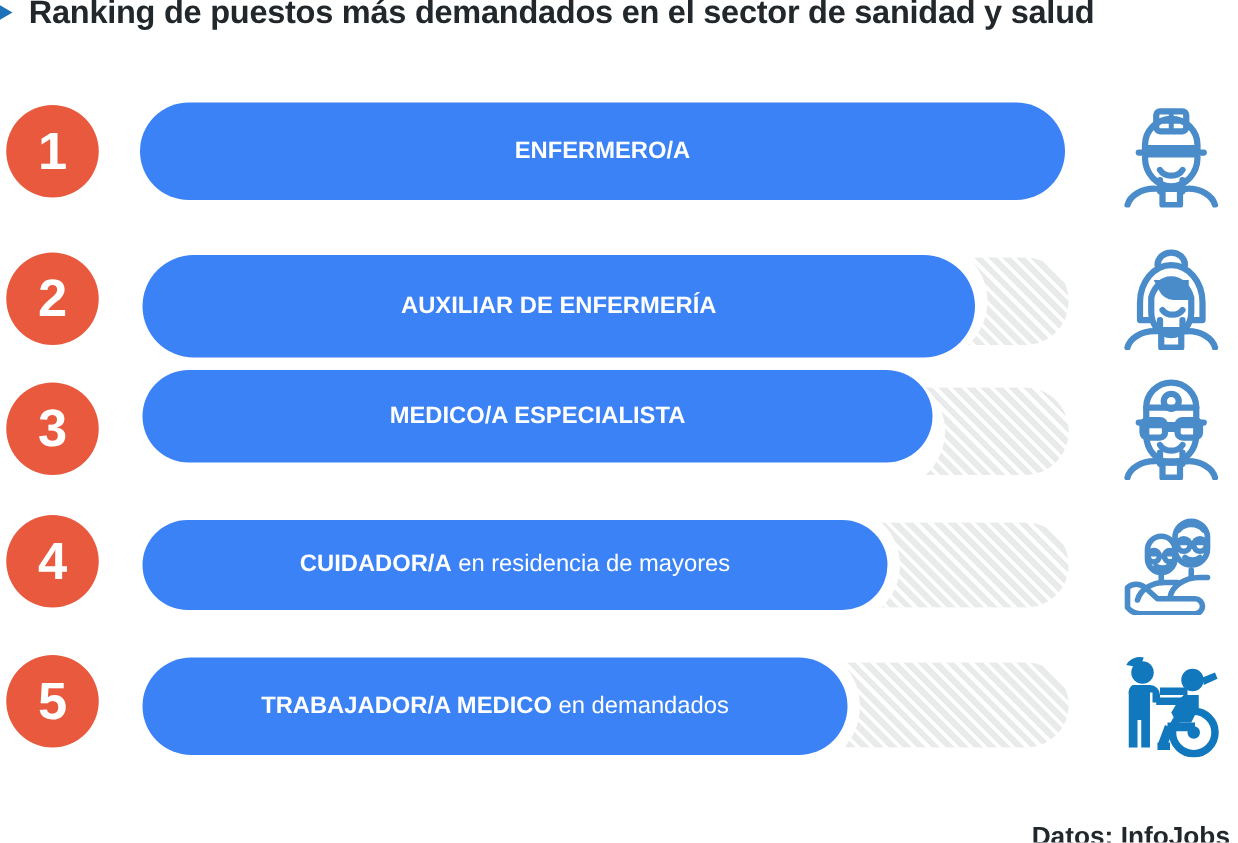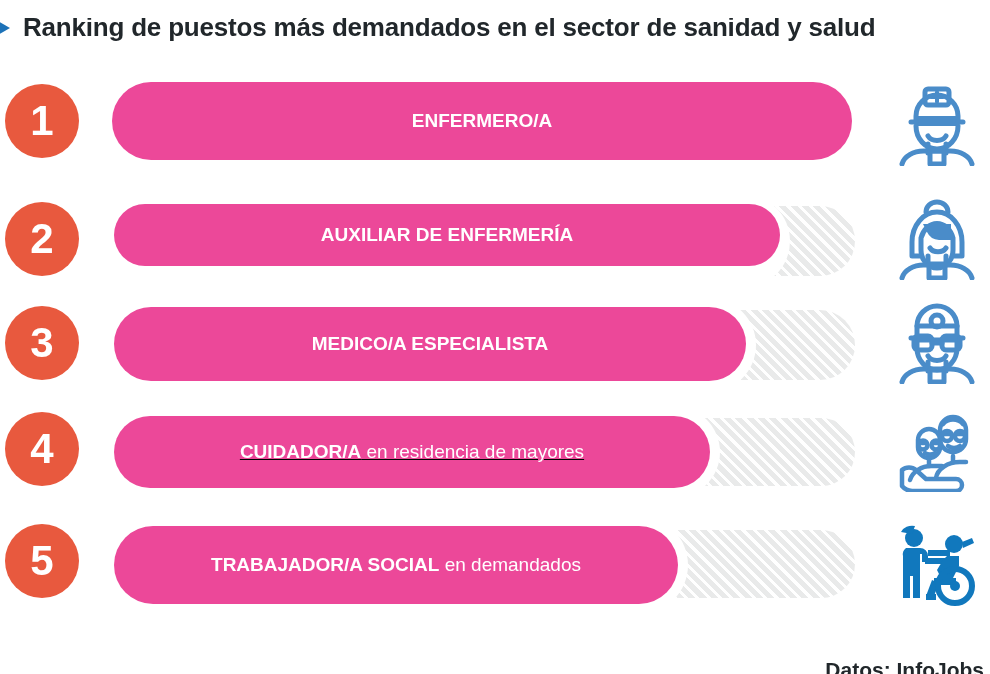--- a/index.html
+++ b/index.html
@@ -4,21 +4,21 @@
 <style>
   html,body{margin:0;padding:0;background:#ffffff;}
   body{
     width:990px;height:674px;overflow:hidden;position:relative;
     font-family:"Liberation Sans","DejaVu Sans",sans-serif;
   }
 
   
   #title-bar{
     position:absolute;left:0;top:0;width:990px;height:34px;
-    display:flex;align-items:center;overflow:hidden;margin-top:18px;
+    display:flex;align-items:center;overflow:hidden;
   }
   #chevron-icon{
     width:22px;height:22px;margin-left:-4px;margin-top:-14px;flex:0 0 auto;
     display:block;
   }
   #title-text{
     font-size:26px;font-weight:bold;color:#21272b;letter-spacing:-0.2px;
     white-space:nowrap;margin-top:-16px;margin-left:5px;
   }
 
@@ -42,21 +42,21 @@
         #e9eaea 0px, #e9eaea 5px,
         #ffffff 5px, #ffffff 8px);
     border-radius:999px;
   }
   
   .white-pill{
     position:absolute;background:#ffffff;border-radius:999px;
   }
   
   .blue-pill{
-    position:absolute;background:#ec4899;border-radius:999px;
+    position:absolute;background:#3b82f6;border-radius:999px;
     display:flex;align-items:center;justify-content:center;
     box-sizing:border-box;
   }
   .bar-label{
     color:#ffffff;text-align:center;line-height:1.25;
     font-size:19px;font-weight:normal;padding:0 14px;
   }
   .bar-label b{font-weight:bold;}
   .bar-label.all-bold{font-weight:bold;}
 
@@ -106,21 +106,21 @@
       </g>
     </svg>
   </div>
 
   <div class="row" style="height:104px;">
     <div class="rank-circle" style="top:14px;width:74px;height:74px;">
       <span class="rank-num">2</span>
     </div>
     <div class="hatch-pill" style="left:600px;top:18px;width:255px;height:70px;"></div>
     <div class="white-pill" style="left:104px;top:6px;width:686px;height:94px;"></div>
-    <div class="blue-pill" style="left:114px;top:16px;width:666px;height:62px;">
+    <div class="blue-pill" style="left:114px;top:16px;width:666px;height:82px;">
       <div class="bar-label all-bold">
         <span>AUXILIAR DE ENFERMERÍA</span>
       </div>
     </div>
     <svg class="row-icon" style="left:898px;top:8px;" width="78" height="84" viewBox="0 0 78 84">
       <g fill="none" stroke="#4a8cc9" stroke-width="5" stroke-linecap="round" stroke-linejoin="round">
         <path d="M28 16 a11 10 0 0 1 22 0"></path>
         <path d="M14 46 a25 30 0 0 1 50 0 v14 h-50 z"></path>
         <path d="M23 42 a17 22 0 0 1 32 0 v12 a16 18 0 0 1 -32 0 z" fill="#ffffff"></path>
         <path d="M25 28 h28 v16 h-12 a14 14 0 0 1 -12 -8 z" fill="#4a8cc9" stroke="none"></path>
@@ -131,21 +131,21 @@
       </g>
     </svg>
   </div>
 
   <div class="row" style="height:104px;">
     <div class="rank-circle" style="top:14px;width:74px;height:74px;">
       <span class="rank-num">3</span>
     </div>
     <div class="hatch-pill" style="left:560px;top:18px;width:295px;height:70px;"></div>
     <div class="white-pill" style="left:104px;top:6px;width:652px;height:94px;"></div>
-    <div class="blue-pill" style="left:114px;top:15px;width:632px;height:74px;">
+    <div class="blue-pill" style="left:114px;top:4px;width:632px;height:74px;">
       <div class="bar-label all-bold">
         <span>MEDICO/A ESPECIALISTA</span>
       </div>
     </div>
     <svg class="row-icon" style="left:898px;top:8px;" width="78" height="84" viewBox="0 0 78 84">
       <g fill="none" stroke="#4a8cc9" stroke-width="5" stroke-linecap="round" stroke-linejoin="round">
         <path d="M19 40 v-14 a20 20 0 0 1 40 0 v14"></path>
         <path d="M19 26 h40"></path>
         <circle cx="39" cy="21" r="6"></circle>
         <path d="M19 40 h40 v8 a20 22 0 0 1 -40 0 z"></path>
@@ -160,21 +160,21 @@
       </g>
     </svg>
   </div>
 
   <div class="row" style="height:110px;">
     <div class="rank-circle" style="top:16px;width:74px;height:74px;">
       <span class="rank-num">4</span>
     </div>
     <div class="hatch-pill" style="left:520px;top:22px;width:335px;height:68px;"></div>
     <div class="white-pill" style="left:104px;top:10px;width:616px;height:92px;"></div>
-    <div class="blue-pill" style="left:114px;top:20px;width:596px;height:72px;text-decoration:underline;">
+    <div class="blue-pill" style="left:114px;top:20px;width:596px;height:72px;">
       <div class="bar-label">
         <b>CUIDADOR/A</b><span> en residencia de mayores</span>
       </div>
     </div>
     <svg class="row-icon" style="left:896px;top:12px;" width="82" height="84" viewBox="0 0 82 84">
       <g fill="none" stroke="#4a8cc9" stroke-width="4.5" stroke-linecap="round" stroke-linejoin="round">
         <path d="M44 22 a13 13 0 0 1 26 0 v9 a13 13 0 0 1 -26 0 z"></path>
         <path d="M47 16 a12 10 0 0 1 20 0"></path>
         <path d="M46 26 h8 M60 26 h8"></path>
         <circle cx="51" cy="28" r="5"></circle>
@@ -194,21 +194,21 @@
   </div>
 
   <div class="row" style="height:116px;">
     <div class="rank-circle" style="top:18px;width:74px;height:74px;">
       <span class="rank-num">5</span>
     </div>
     <div class="hatch-pill" style="left:485px;top:24px;width:370px;height:68px;"></div>
     <div class="white-pill" style="left:104px;top:10px;width:584px;height:98px;"></div>
     <div class="blue-pill" style="left:114px;top:20px;width:564px;height:78px;">
       <div class="bar-label">
-        <b>TRABAJADOR/A SOCIAL</b><span> en demandados</span><br>
+        <b>TRABAJADOR/A MEDICO</b><span> en demandados</span><br>
       </div>
     </div>
     <svg class="row-icon" style="left:892px;top:14px;" width="88" height="86" viewBox="0 0 88 86">
       <g fill="#1178bd" stroke="none">
         <circle cx="22" cy="18" r="9"></circle>
         <path d="M9 12 a12 10 0 0 1 14 -6 l-3 8 z"></path>
         <path d="M14 28 h14 a8 8 0 0 1 8 8 v6 h-6 v-8 h-2 v44 h-7 v-22 h-3 v22 h-7 v-42 a8 8 0 0 1 3 -8 z"></path>
         <path d="M33 38 h26 v6 h-26 z"></path>
         <path d="M36 30 h22 v6 h-22 z"></path>
         <circle cx="62" cy="24" r="9"></circle>

